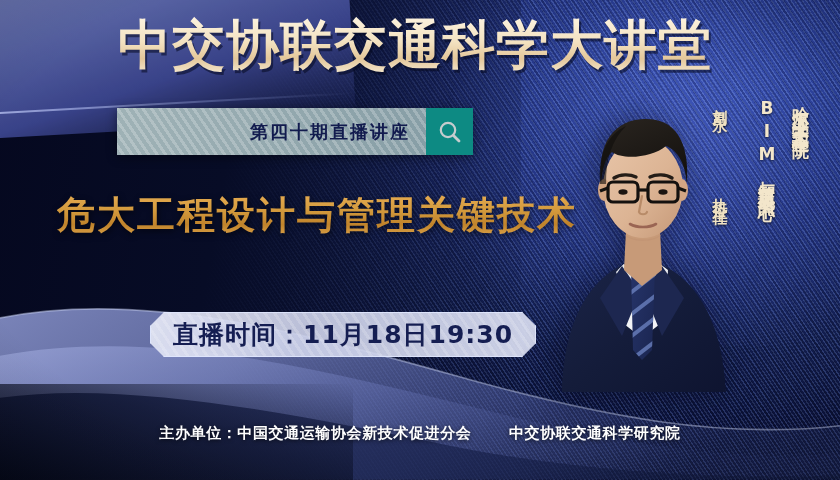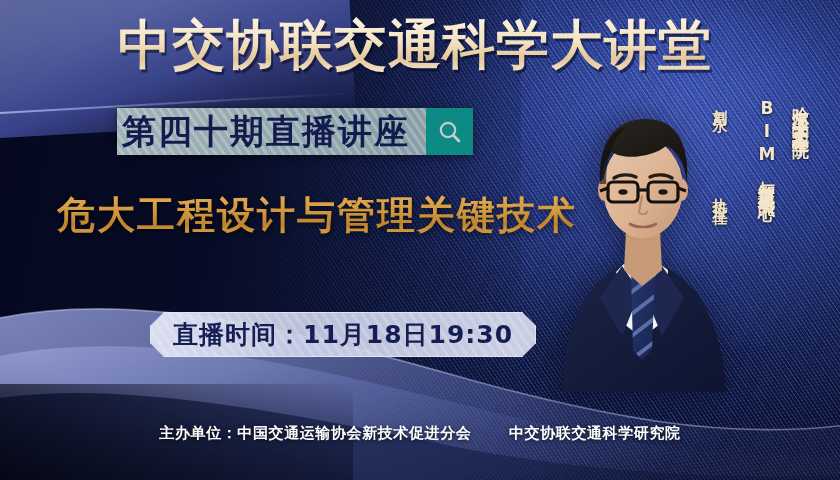--- a/index.html
+++ b/index.html
@@ -104,21 +104,21 @@
     display:flex;align-items:center;justify-content:flex-end;
   }
   .episode-bar::before{
     content:"";position:absolute;inset:0;
     background-image:repeating-linear-gradient(
        56deg, rgba(255,255,255,0) 0 4px, rgba(255,255,255,.22) 4px 7px);
   }
   .episode-text{
     position:relative;z-index:2;
     color:#121b4e;
-    font-size:34px;font-weight:bold;letter-spacing:2px;
+    font-size:18px;font-weight:bold;letter-spacing:2px;
     padding-right:16px;
     font-family:"DejaVu Sans","Liberation Sans",sans-serif;
     text-align:right;
   }
   .episode-icon{
     width:47px;flex:0 0 47px;
     background:#0d8a83;
     display:flex;align-items:center;justify-content:center;
   }
   .episode-icon svg{display:block;}

